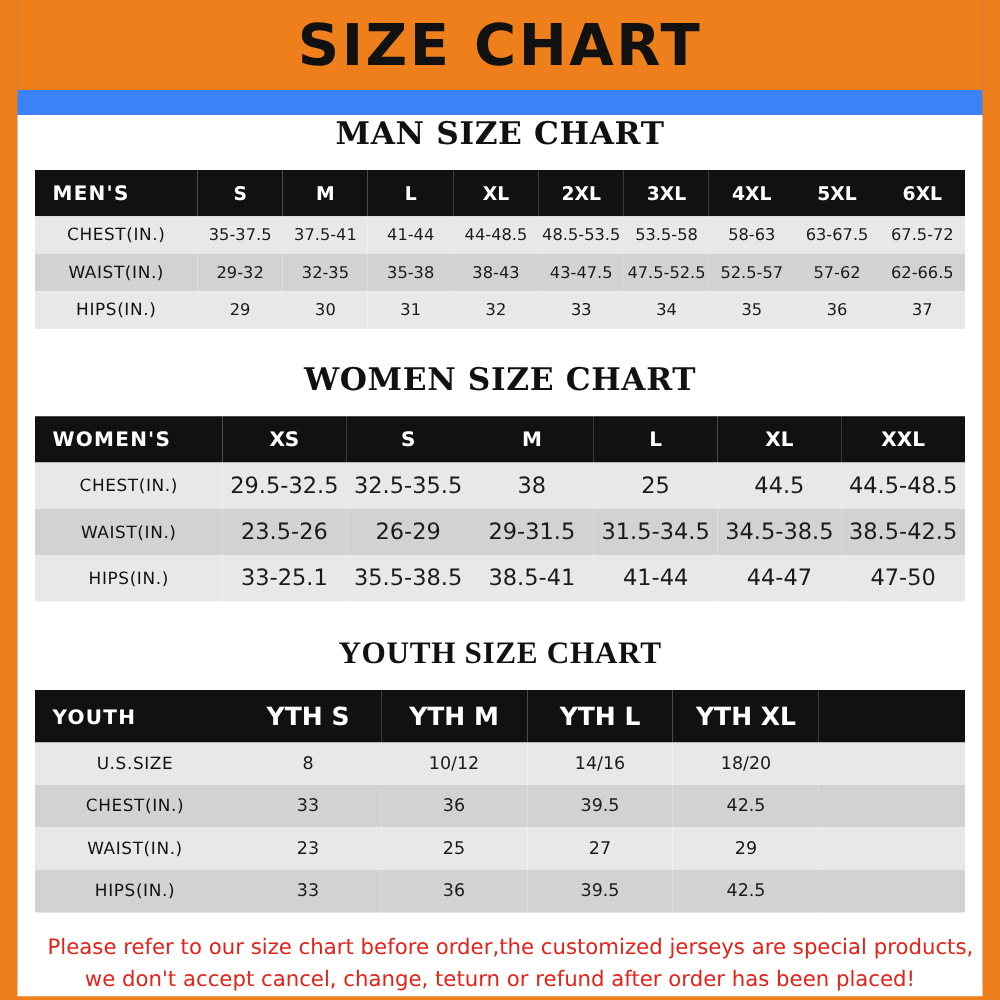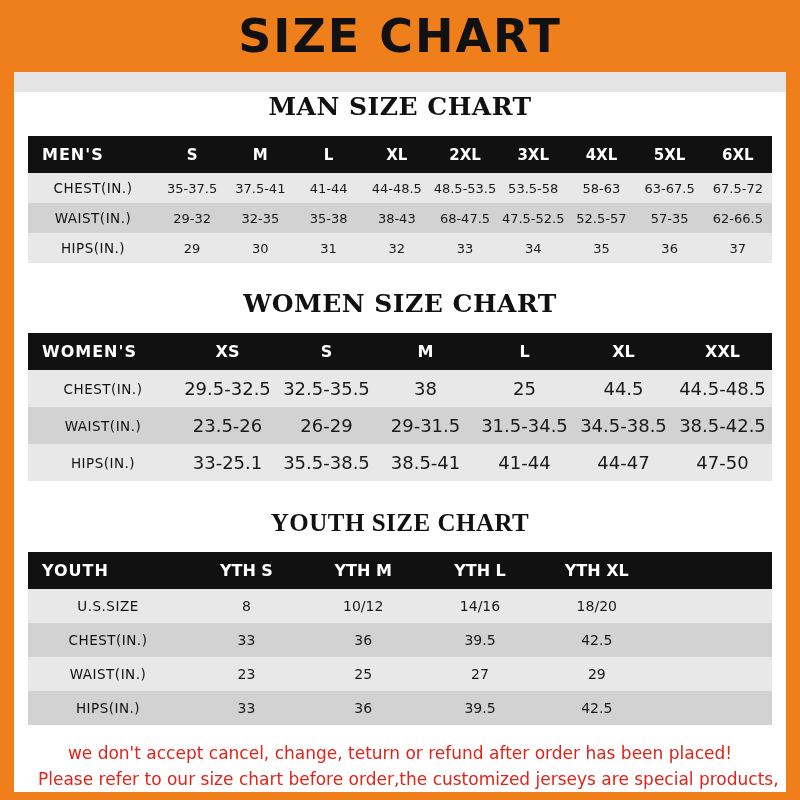--- a/index.html
+++ b/index.html
@@ -10,21 +10,21 @@
     width: 800px;
     height: 800px;
     background: #ffffff;
     font-family: "DejaVu Sans", sans-serif;
     overflow: hidden;
   }
   .page {
     position: relative;
     width: 800px;
     height: 800px;
-    background: #e5e5e5;
+    background: #3b82f6;
     box-sizing: border-box;
     border-left: 14px solid #ef7f1a;
     border-right: 14px solid #ef7f1a;
     border-bottom: 14px solid #ef7f1a;
   }
   .header-band {
     background: #ef7f1a;
     height: 72px;
     display: flex;
     align-items: center;
@@ -88,21 +88,21 @@
     font-size: 13.5px;
     letter-spacing: 0.5px;
     color: #111111;
   }
   tr.band-light td { background: #e8e8e8; }
   tr.band-dark td  { background: #d2d2d2; }
 
   
   table.women-table th { font-size: 16px; }
   table.women-table td { font-size: 18px; padding: 8px 2px; }
-  table.youth-table th { font-size: 16px; }
+  table.youth-table th { font-size: 20px; }
   table.youth-table td { font-size: 14px; padding: 9px 2px; }
 
   .footer-note {
     margin: 16px 10px 0 10px;
     color: #e2231a;
     font-size: 17px;
     line-height: 1.5;
     font-family: "DejaVu Sans", sans-serif;
     text-align: center;
   }
@@ -151,24 +151,24 @@
           <td>58-63</td>
           <td>63-67.5</td>
           <td>67.5-72</td>
         </tr>
         <tr class="band-dark">
           <td class="row-label">WAIST(IN.)</td>
           <td>29-32</td>
           <td>32-35</td>
           <td>35-38</td>
           <td>38-43</td>
-          <td>68-47.5</td>
+          <td>43-47.5</td>
           <td>47.5-52.5</td>
           <td>52.5-57</td>
-          <td>57-35</td>
+          <td>57-62</td>
           <td>62-66.5</td>
         </tr>
         <tr class="band-light">
           <td class="row-label">HIPS(IN.)</td>
           <td>29</td>
           <td>30</td>
           <td>31</td>
           <td>32</td>
           <td>33</td>
           <td>34</td>
@@ -273,18 +273,18 @@
           <td>33</td>
           <td>36</td>
           <td>39.5</td>
           <td>42.5</td>
           <td></td>
         </tr>
       </tbody>
     </table>
 
     <div class="footer-note">
+      <div>Please refer to our size chart before order,the customized jerseys are special products,</div>
       <div>we don't accept cancel, change, teturn or refund after order has been placed!</div>
-      <div>Please refer to our size chart before order,the customized jerseys are special products,</div>
     </div>
 
   </div>
 </div>
 
 </body></html>

